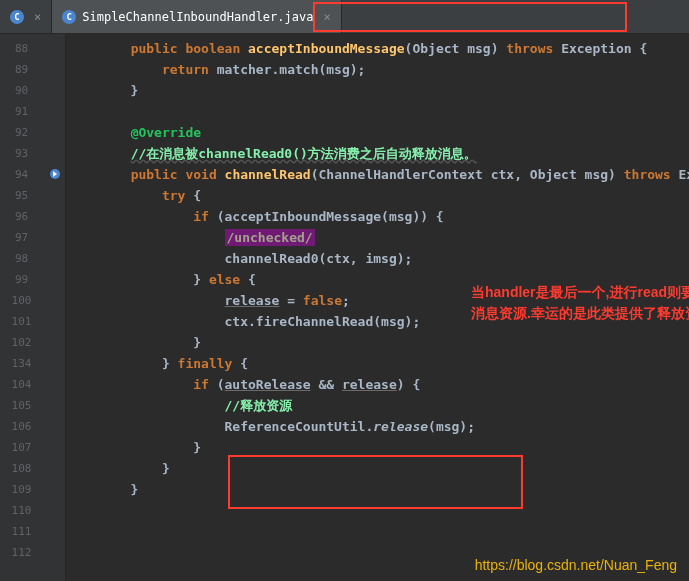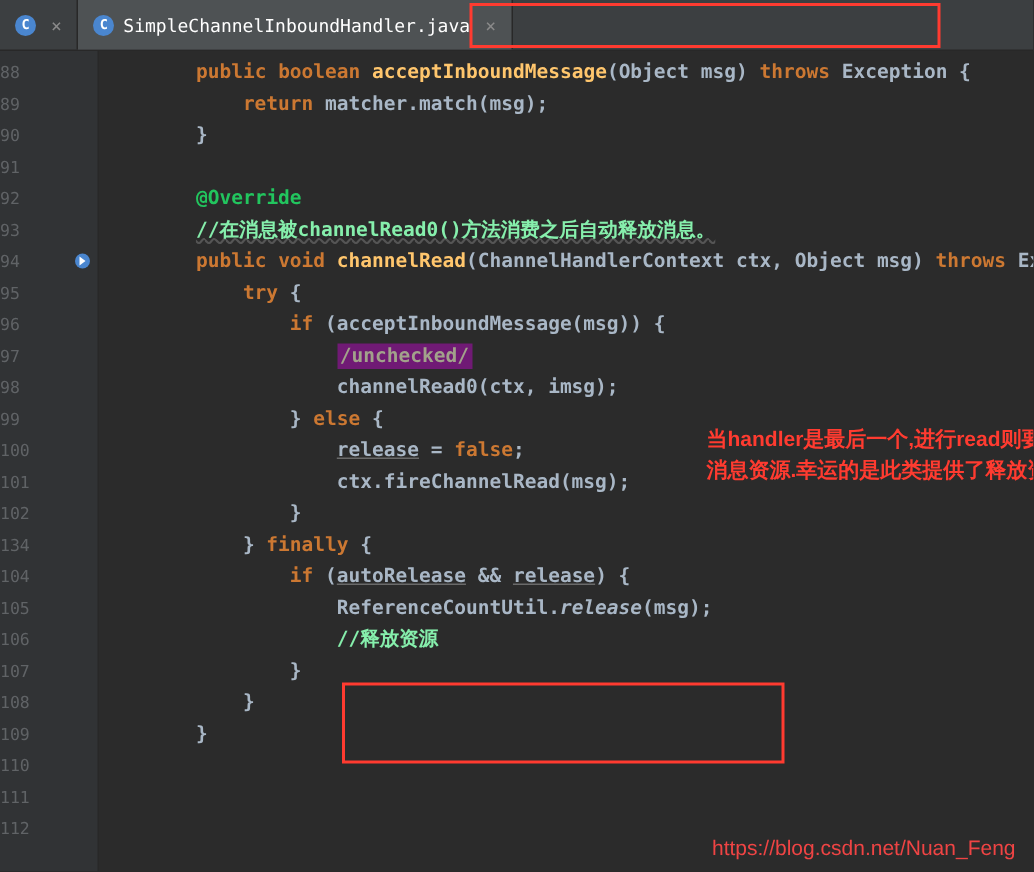--- a/index.html
+++ b/index.html
@@ -59,21 +59,21 @@
   font-weight: bold;
 }
 .circle-blue { background: #4a86cf; }
 .editor {
   display: flex;
   height: calc(100% - 34px);
 }
 .gutter {
   width: 66px;
   background: #313335;
-  text-align: left;
+  text-align: center;
   color: #606366;
   padding-top: 4px;
   border-right: 1px solid #282828;
   position: relative;
 }
 .gutter-line {
   height: 21px;
   line-height: 21px;
   padding-right: 22px;
   font-size: 11px;
@@ -131,21 +131,21 @@
   left: 162px;
   top: 421px;
   width: 295px;
   height: 54px;
   pointer-events: none;
 }
 .watermark {
   position: absolute;
   right: 12px;
   bottom: 8px;
-  color: #ef4444;
+  color: #eab308;
   font-family: Arial, sans-serif;
   font-size: 14px;
 }
 </style>
 </head>
 <body>
 
 <div class="tabs">
   <div class="tab">
     <span class="circle-icon circle-blue">C</span>
@@ -204,22 +204,22 @@
     <div class="line"><span>            </span><span class="kw">try</span><span> {</span></div>
     <div class="line"><span>                </span><span class="kw">if</span><span> (acceptInboundMessage(msg)) {</span></div>
     <div class="line"><span>                    </span><span class="highlight-box">/unchecked/</span></div>
     <div class="line"><span>                    </span><span>channelRead0(ctx, imsg);</span></div>
     <div class="line"><span>                </span><span>} </span><span class="kw">else</span><span> {</span></div>
     <div class="line"><span>                    </span><span class="ul">release</span><span> = </span><span class="kw">false</span><span>;</span></div>
     <div class="line"><span>                    </span><span>ctx.fireChannelRead(msg);</span></div>
     <div class="line">                }</div>
     <div class="line"><span>            </span><span>} </span><span class="kw">finally</span><span> {</span></div>
     <div class="line"><span>                </span><span class="kw">if</span><span> (</span><span class="ul">autoRelease</span><span> &amp;&amp; </span><span class="ul">release</span><span>) {</span></div>
+    <div class="line"><span>                    </span><span class="comment">//释放资源</span></div>
     <div class="line"><span>                    </span><span>ReferenceCountUtil.</span><span style="font-style:italic">release</span><span>(msg);</span></div>
-    <div class="line"><span>                    </span><span class="comment">//释放资源</span></div>
     <div class="line">                }</div>
     <div class="line">            }</div>
     <div class="line">        }</div>
     <div class="line"></div>
 
     <div class="callout">当handler是最后一个,进行read则要释放消息资源.幸运的是此类提供了释放资源.</div>
     <div class="code-annot"></div>
   </div>
 </div>
 

